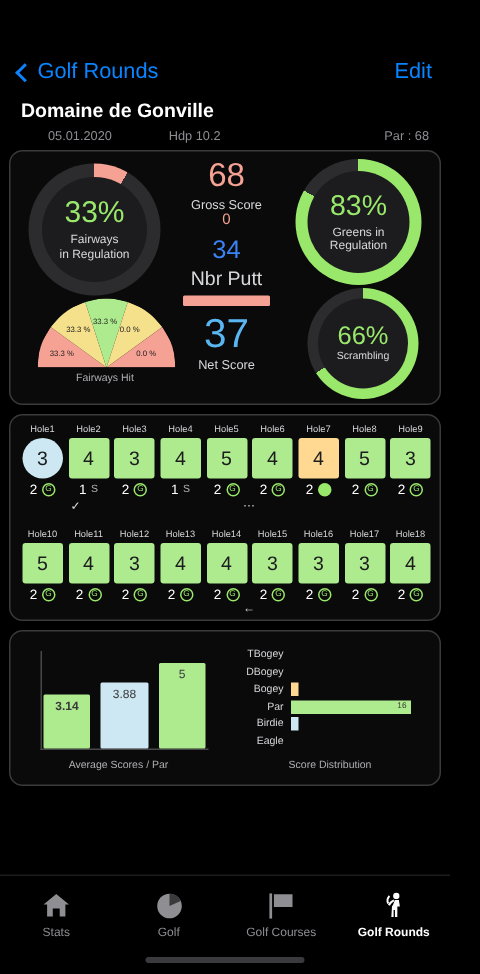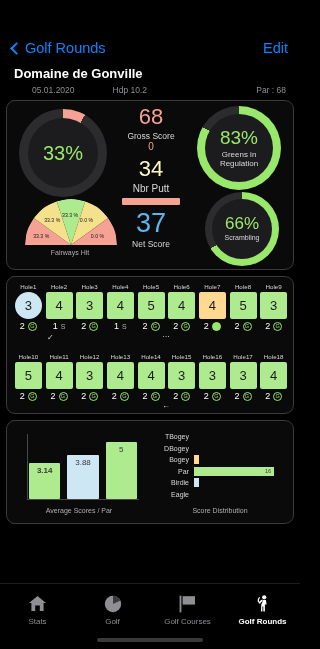--- a/index.html
+++ b/index.html
@@ -78,22 +78,22 @@
   #scr-inner .ring-lbl { font-size: 7px; margin-top: 2px; }
 
   
   .center-col {
     position: absolute; left: 104px; top: 5px; width: 80px;
     display: flex; flex-direction: column; align-items: center;
   }
   .gross-num { color: #f5a193; font-size: 22px; line-height: 1; }
   .gross-lbl { color: #d8d8dc; font-size: 8.5px; margin-top: 3px; }
   .gross-sub { color: #f5a193; font-size: 10px; margin-top: 1px; line-height: 1; }
-  .putt-num { color: #fef9c3; font-size: 22px; margin-top: 6px; line-height: 1; }
-  .putt-lbl { color: #d8d8dc; font-size: 10px; margin-top: 3px; }
+  .putt-num { color: #3b82f6; font-size: 17px; margin-top: 6px; line-height: 1; }
+  .putt-lbl { color: #d8d8dc; font-size: 13px; margin-top: 3px; }
   .putt-bar { width: 58px; height: 7px; background: #f5a193; border-radius: 1px; margin-top: 4px; }
   .net-num { color: #59b6f0; font-size: 27px; margin-top: 5px; line-height: 1; }
   .net-lbl { color: #d8d8dc; font-size: 8.5px; margin-top: 2px; }
 
   
   #fh-wrap { position: absolute; left: 8px; top: 98px; width: 110px; height: 66px; }
   #fh-pie {
     position: absolute; left: 10px; top: 0; width: 92px; height: 46px;
     border-radius: 92px 92px 0 0; overflow: hidden;
   }
@@ -186,20 +186,24 @@
     <span class="meta-date">05.01.2020</span>
     <span class="meta-hdp">Hdp 10.2</span>
     <span class="meta-par">Par : 68</span>
   </div>
 
   <div class="card" id="stats-card">
 
     <div class="ring" id="fir-ring">
       <div class="ring-inner" id="fir-inner">
         <div class="ring-pct">33%</div>
+        <div class="ring-lbl">
+          <span>Fairways</span><br>
+          <span>in Regulation</span>
+        </div>
       </div>
     </div>
 
     <div class="ring" id="gir-ring">
       <div class="ring-inner" id="gir-inner">
         <div class="ring-pct">83%</div>
         <div class="ring-lbl">
           <span>Greens in</span><br>
           <span>Regulation</span>
         </div>

